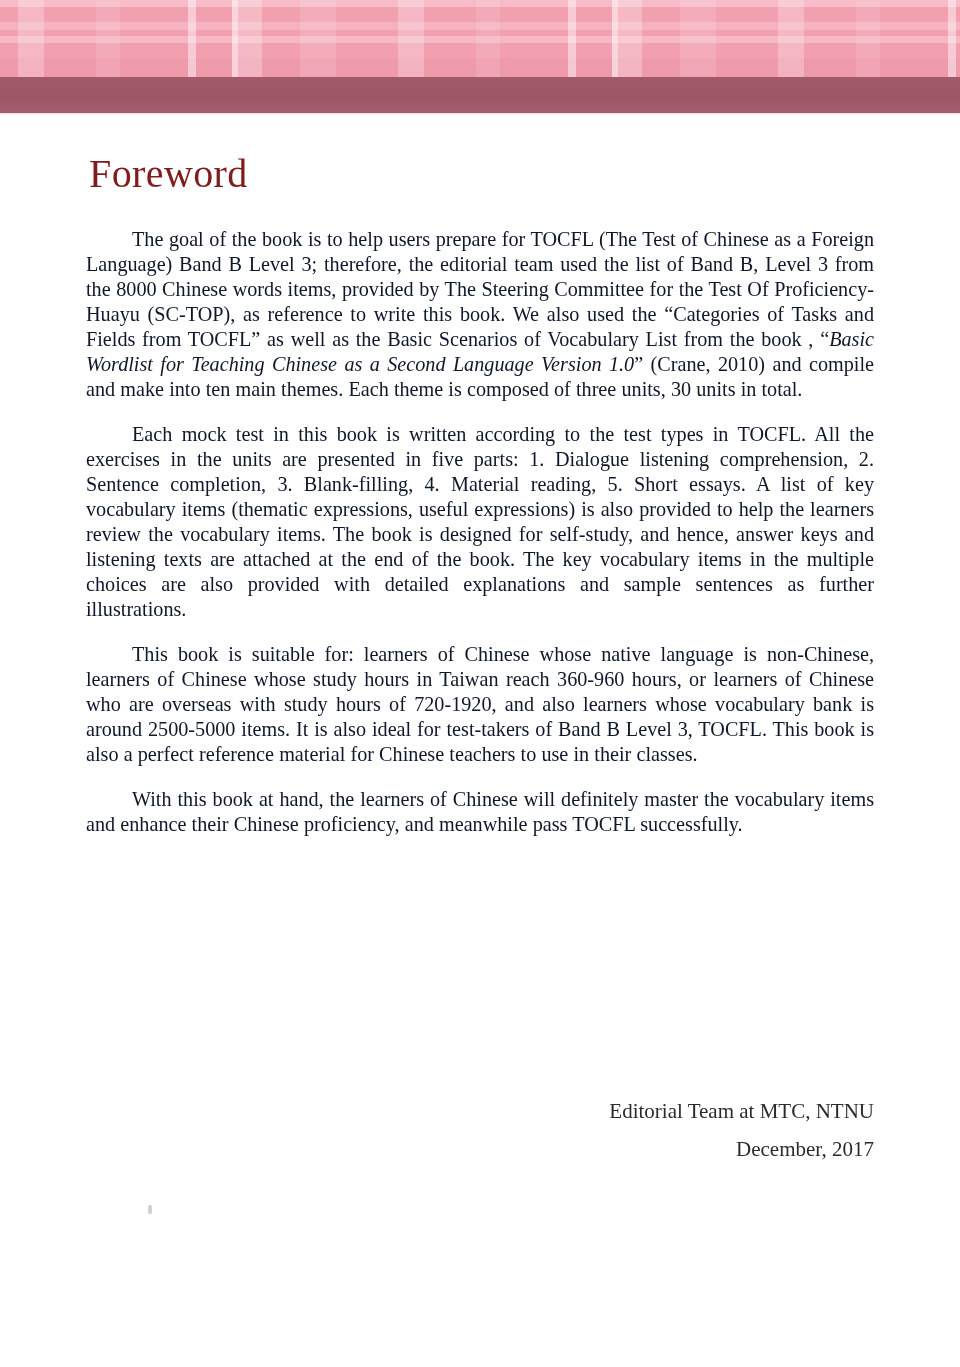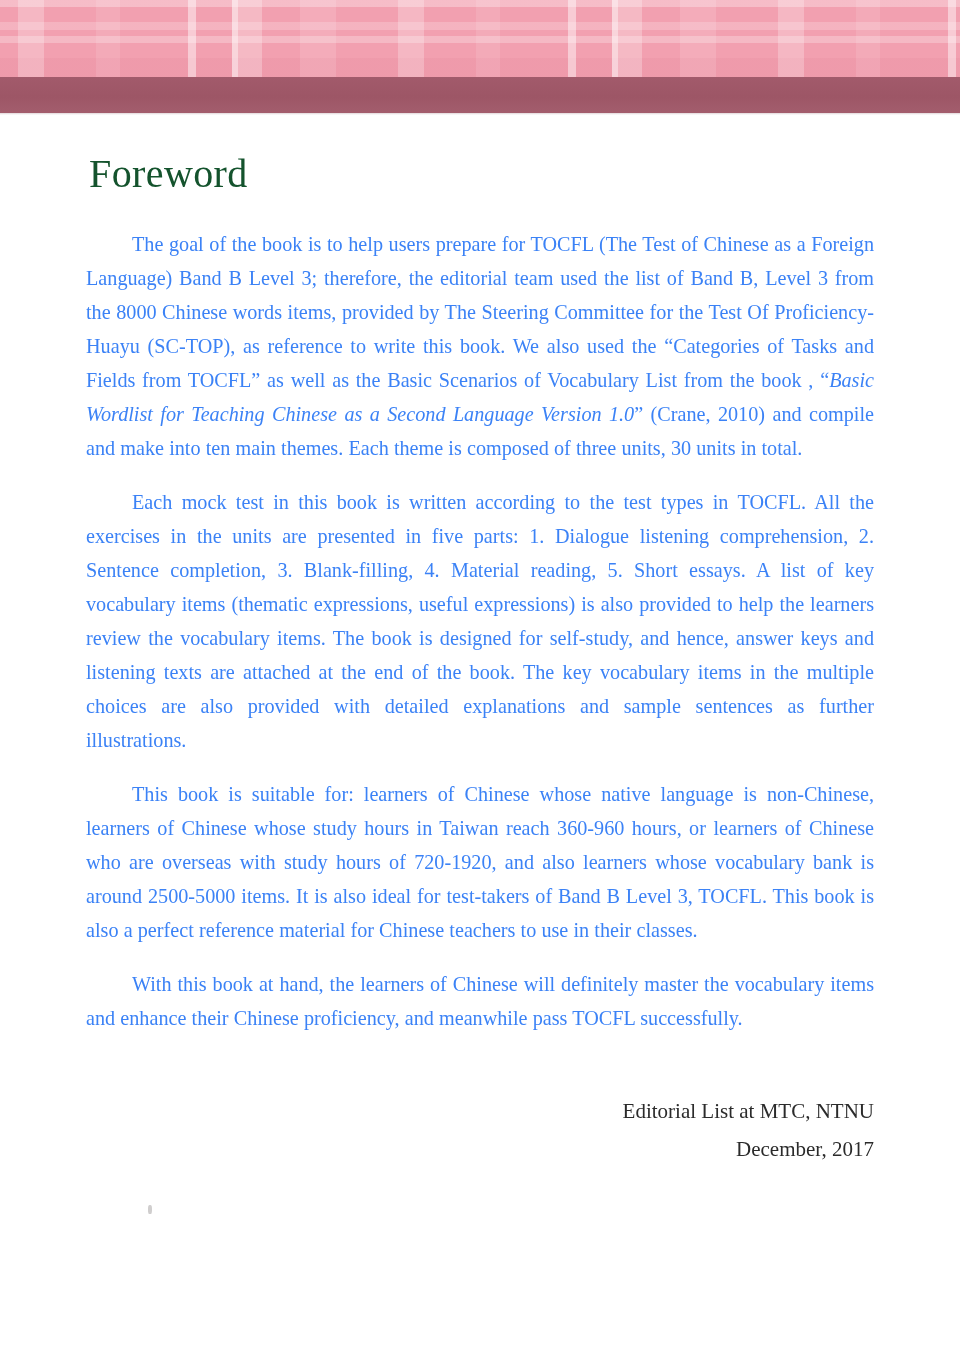--- a/index.html
+++ b/index.html
@@ -103,32 +103,32 @@
   .content {
     position: absolute;
     left: 86px;
     top: 150px;
     width: 788px;
   }
   .page-title {
     font-size: 40px;
     font-weight: normal;
     letter-spacing: 0.4px;
-    color: #14532d;
+    color: #7f1d1d;
     margin: 0 0 30px 3px;
     font-family: "Liberation Serif", "DejaVu Serif", serif;
   }
   .body-par {
     font-size: 20.2px;
-    line-height: 34px;
+    line-height: 25px;
     text-align: justify;
     text-justify: inter-word;
     text-indent: 46px;
     margin: 0 0 20px 0;
-    color: #3b82f6;
+    color: #0f172a;
     word-spacing: 0.1px;
   }
   .body-par:last-of-type { margin-bottom: 16px; }
   .ital { font-style: italic; }
 
   .signature {
     position: absolute;
     left: 86px;
     top: 1092px;
     width: 788px;
@@ -165,17 +165,17 @@
   <h1 class="page-title">Foreword</h1>
   <div id="paragraphs">
       <p class="body-par"><span>The goal of the book is to help users prepare for TOCFL (The Test of Chinese as a Foreign Language) Band B Level 3; therefore, the editorial team used the list of Band B, Level 3 from the 8000 Chinese words items, provided by The Steering Committee for the Test Of Proficiency-Huayu (SC-TOP), as reference to write this book. We also used the  “Categories of Tasks and Fields from TOCFL” as well as the Basic Scenarios of Vocabulary List from the book , “</span><span class="ital">Basic Wordlist for Teaching Chinese as a Second Language Version 1.0</span><span>” (Crane, 2010) and compile and make into ten main themes. Each theme is composed of three units, 30 units in total.</span></p>
       <p class="body-par"><span>Each mock test in this book is written according to the test types in TOCFL. All the exercises in the units are presented in five parts: 1. Dialogue listening comprehension, 2. Sentence completion, 3. Blank-filling, 4. Material reading, 5. Short essays. A list of key vocabulary items (thematic expressions, useful expressions) is also provided to help the learners review the vocabulary items. The book is designed for self-study, and hence, answer keys and listening texts are attached at the end of the book. The key vocabulary items in the multiple choices are also provided with detailed explanations and sample sentences as further illustrations.</span></p>
       <p class="body-par"><span>This book is suitable for: learners of Chinese whose native language is non-Chinese, learners of Chinese whose study hours in Taiwan reach 360-960 hours, or learners of Chinese who are overseas with study hours of 720-1920, and also learners whose vocabulary bank is around 2500-5000 items. It is also ideal for test-takers of Band B Level 3, TOCFL. This book is also a perfect reference material for Chinese teachers to use in their classes.</span></p>
       <p class="body-par"><span>With this book at hand, the learners of Chinese will definitely master the vocabulary items and enhance their Chinese proficiency, and meanwhile pass TOCFL successfully.</span></p>
     </div>
 </div>
 
 <div class="signature">
-  <span class="sig-line">Editorial List at MTC, NTNU</span>
+  <span class="sig-line">Editorial Team at MTC, NTNU</span>
   <span class="sig-line">December, 2017</span>
 </div>
 
 <div class="scan-speck"></div>
 
 </body></html>

